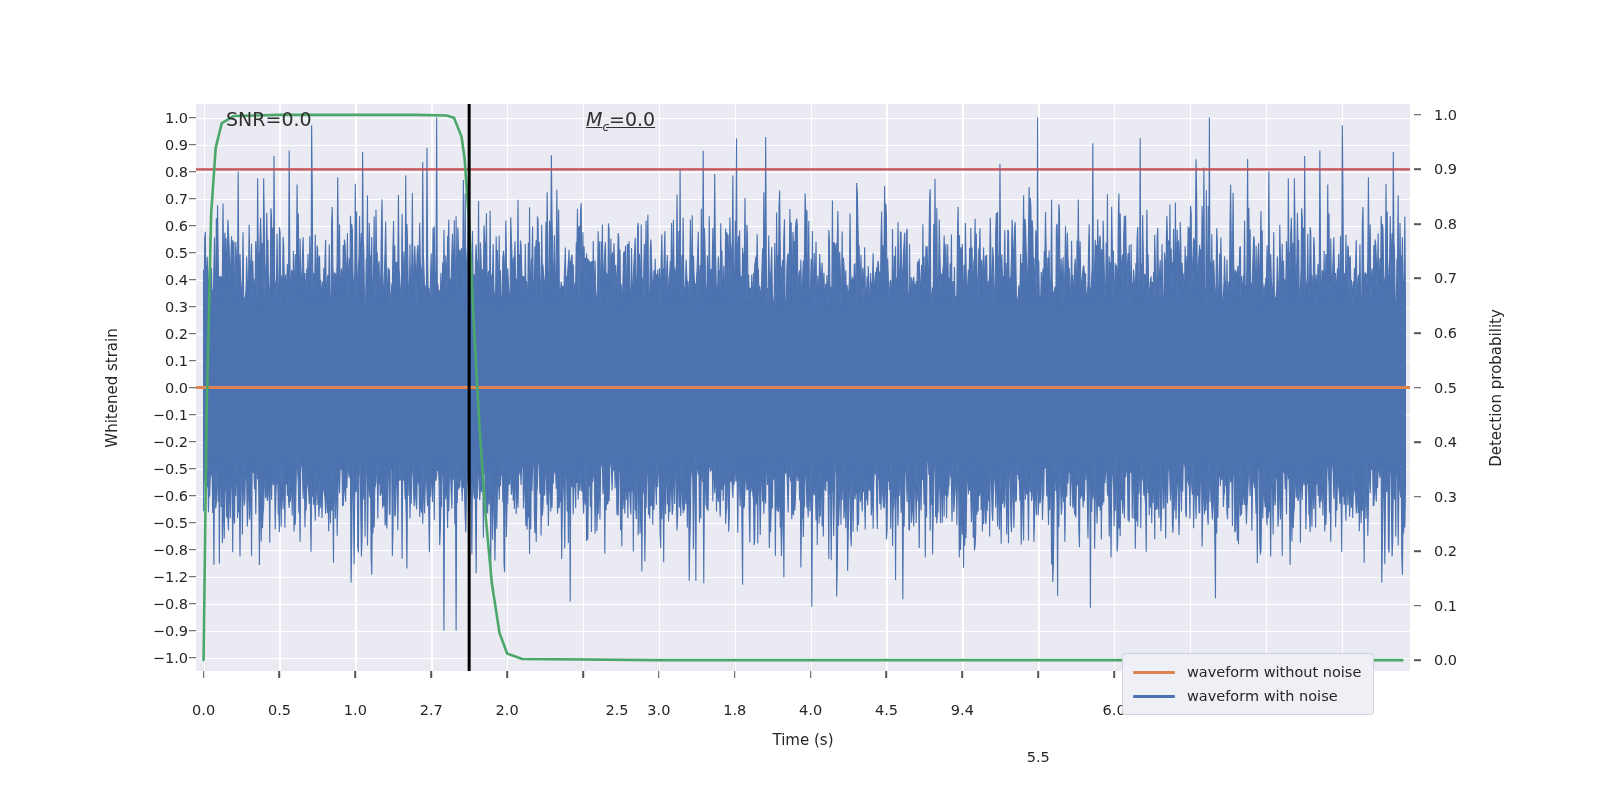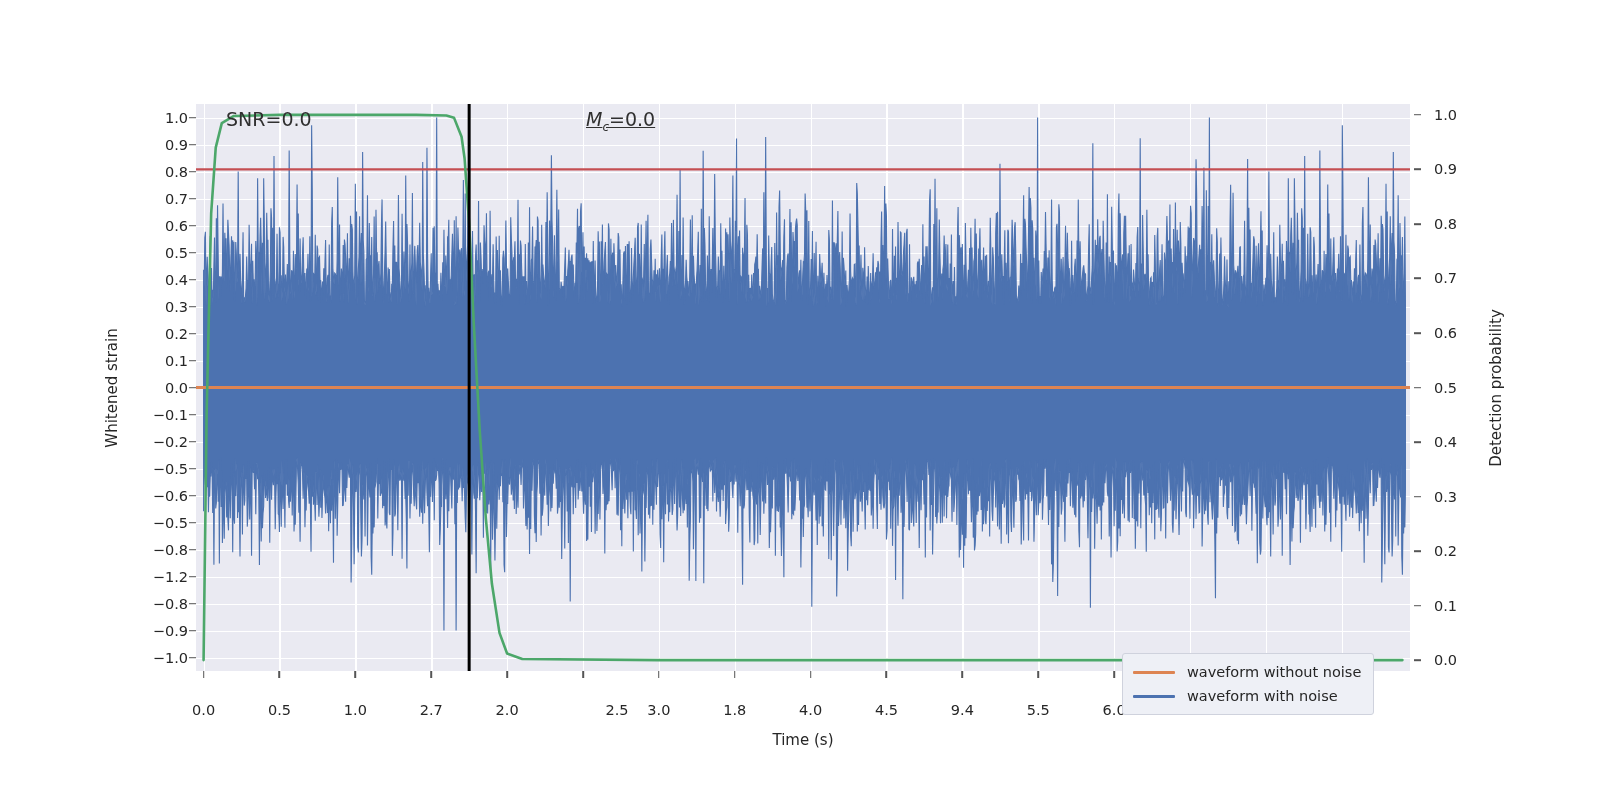--- a/index.html
+++ b/index.html
@@ -211,21 +211,21 @@
       <div class="xtick" style="left: 658.84px;">3.0</div>
       <div class="tickmark-x" style="left: 658.84px;"></div>
       <div class="xtick" style="left: 734.71px;">1.8</div>
       <div class="tickmark-x" style="left: 734.71px;"></div>
       <div class="xtick" style="left: 810.59px;">4.0</div>
       <div class="tickmark-x" style="left: 810.59px;"></div>
       <div class="xtick" style="left: 886.46px;">4.5</div>
       <div class="tickmark-x" style="left: 886.46px;"></div>
       <div class="xtick" style="left: 962.34px;">9.4</div>
       <div class="tickmark-x" style="left: 962.34px;"></div>
-      <div class="xtick" style="left: 1038.21px;">5.5</div>
+      <div class="xtick" style="left: 1038.21px; margin-top: 47px;">5.5</div>
       <div class="tickmark-x" style="left: 1038.21px;"></div>
       <div class="xtick" style="left: 1114.09px;">6.0</div>
       <div class="tickmark-x" style="left: 1114.09px;"></div>
       <div class="xtick" style="left: 1189.96px;">6.5</div>
       <div class="tickmark-x" style="left: 1189.96px;"></div>
       <div class="xtick" style="left: 1265.84px;">7.0</div>
       <div class="tickmark-x" style="left: 1265.84px;"></div>
       <div class="xtick" style="left: 1341.71px;">7.5</div>
       <div class="tickmark-x" style="left: 1341.71px;"></div>
     </div>

